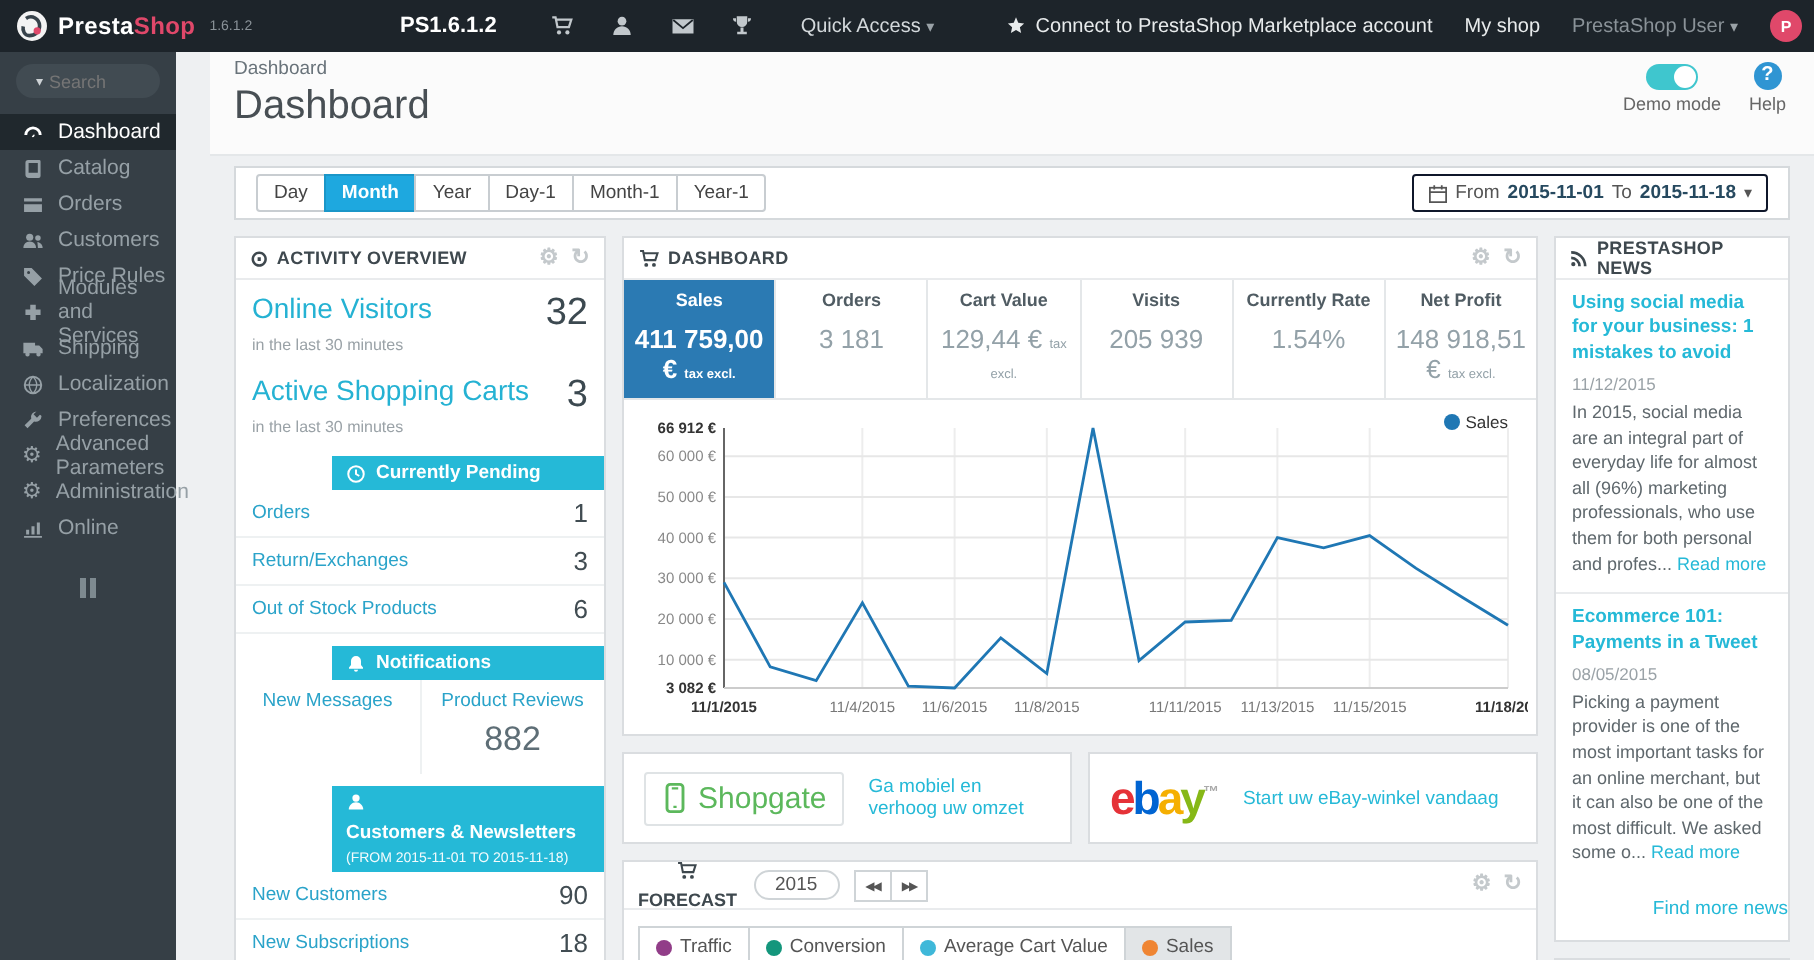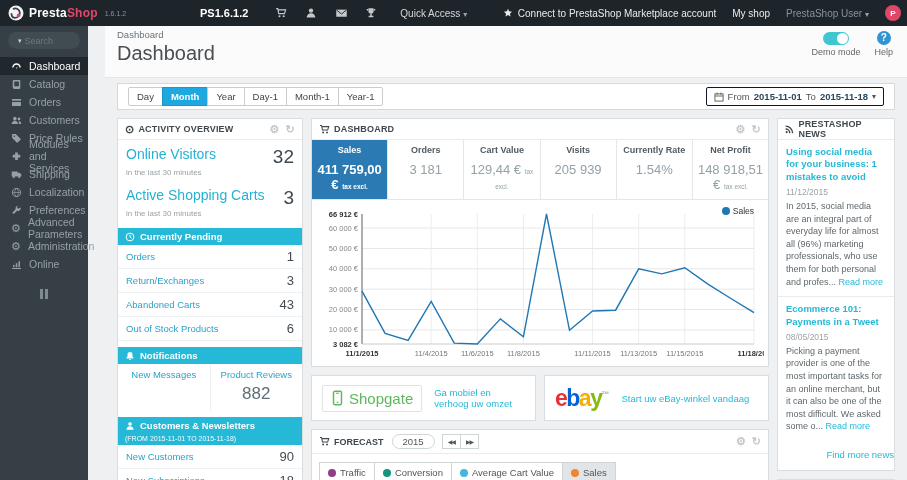--- a/index.html
+++ b/index.html
@@ -78,21 +78,21 @@
   .panel-h .ttl { margin-left:4px; }
   .ph-icons { margin-left:auto; display:flex; gap:6px; color:#c4c9cc; font-size:11px; }
   .ph-icons span { cursor:pointer; line-height:1; }
 
   
   .big-link { display:flex; justify-content:space-between; align-items:flex-start; padding:6px 8px 0; }
   .big-link .lbl { color:#25b2d3; font-size:14px; cursor:pointer; }
   .big-link .val { color:#3c4950; font-size:19px; font-weight:300; }
   .sub-note { font-size:8px; color:#9aa2a7; padding:0 8px 4px; }
   .cyan-bar { background:#25b9d7; color:#fff; padding:3px 7px; font-size:9.5px; font-weight:bold;
-    margin-top:6px; display:flex; align-items:center; gap:5px; flex-wrap:wrap; }
+    margin-top:6px; display:flex; align-items:center; gap:5px; flex-wrap:wrap;margin-left:48px; }
   .cyan-bar .sub { flex-basis:100%; font-size:7px; font-weight:normal; opacity:.95; margin-top:-1px; }
   .rowline { display:flex; justify-content:space-between; align-items:center; padding:4px 8px;
     border-bottom:1px solid #eef1f2; }
   .rowline .rl { color:#2aa3c9; font-size:9.5px; cursor:pointer; display:flex; align-items:center; gap:4px; }
   .rowline .rv { color:#414c52; font-size:13px; }
   .two-col { display:flex; text-align:center; }
   .two-col .cell { flex:1; padding:5px 2px 7px;text-align:center; }
   .two-col .cell + .cell { border-left:1px solid #eef1f2; }
   .two-col .cl { color:#2aa3c9; font-size:9.5px; cursor:pointer; }
   .two-col .cv { color:#5e6e76; font-size:17px; font-weight:300; margin-top:4px; }
@@ -369,24 +369,20 @@
             </svg>
           <span>Currently Pending</span>
         </div>
         <div class="rowline">
           <span class="rl">Orders</span>
           <span class="rv">1</span>
         </div>
         <div class="rowline">
           <span class="rl">Return/Exchanges</span>
           <span class="rv">3</span>
-        </div>
-        <div class="rowline">
-          <span class="rl">Abandoned Carts</span>
-          <span class="rv">43</span>
         </div>
         <div class="rowline">
           <span class="rl">Out of Stock Products</span>
           <span class="rv">6</span>
         </div>
 
         <div class="cyan-bar">
           <svg class="i" width="10" height="10" viewBox="0 0 16 16">
               <path d="M8 1.6a4 4 0 00-4 4v3.2L2.4 10.8v1h11.2v-1L12 8.8V5.6a4 4 0 00-4-4zM6.4 12.6a1.6 1.6 0 003.2 0z" fill="#fff"></path>
             </svg>
@@ -519,21 +515,21 @@
           <span class="ad-link">Ga mobiel en verhoog uw omzet</span>
         </div>
         <div class="ad">
           <span class="ebay-logo"><span class="eb0">e</span><span class="eb1">b</span><span class="eb2">a</span><span class="eb3">y</span><span class="eb-tm">™</span></span>
           <span class="ad-link">Start uw eBay-winkel vandaag</span>
         </div>
       </div>
 
       <div class="panel forecast">
         <div class="fc-head">
-          <span style="display:flex;align-items:center;gap:4px;">
+          <span style="display:flex;align-items:center;gap:4px;flex-direction:column;">
             <svg class="i" width="11" height="11" viewBox="0 0 16 16">
                 <path d="M1.5 2.2h2.2l1.3 6.6h7.6l1.6-5H4.4" fill="none" stroke="#3e484e" stroke-width="1.5"></path>
                 <circle cx="6" cy="12.3" r="1.4" fill="#3e484e"></circle>
                 <circle cx="11.6" cy="12.3" r="1.4" fill="#3e484e"></circle>
               </svg>
             <span>FORECAST</span>
           </span>
           <span class="pill">2015</span>
           <span class="arr-group">
             <button class="arr-btn">◀◀</button>

